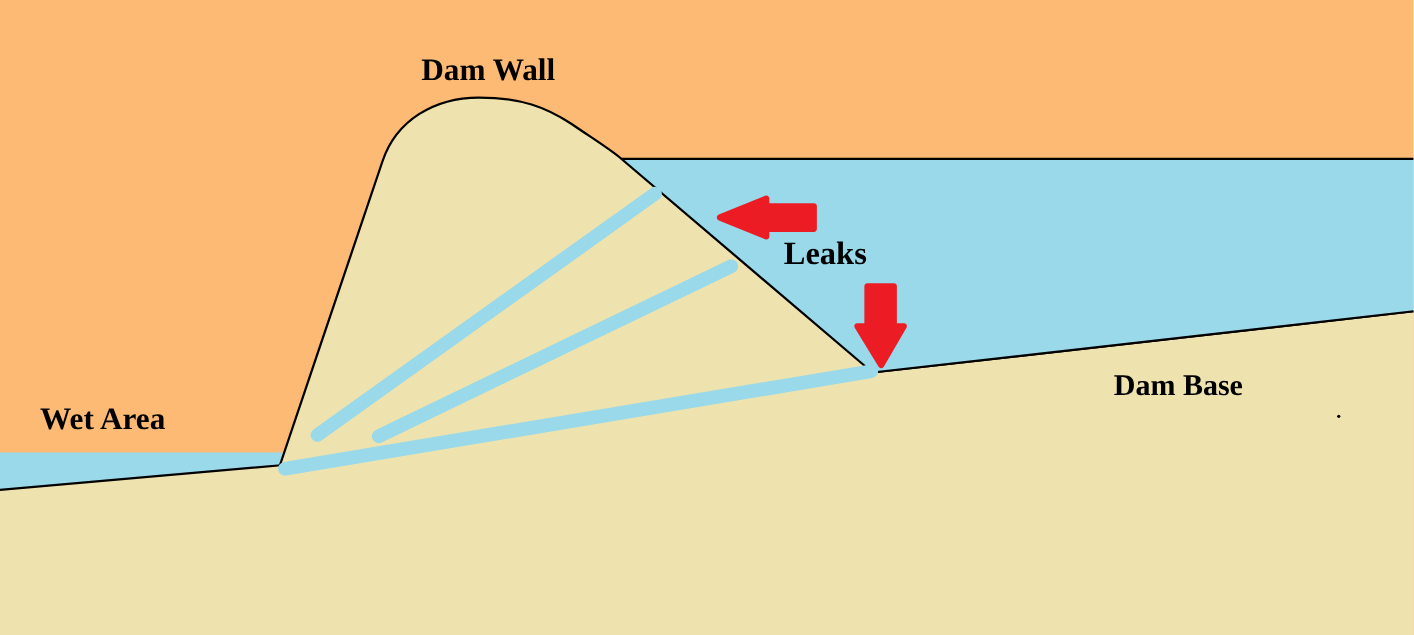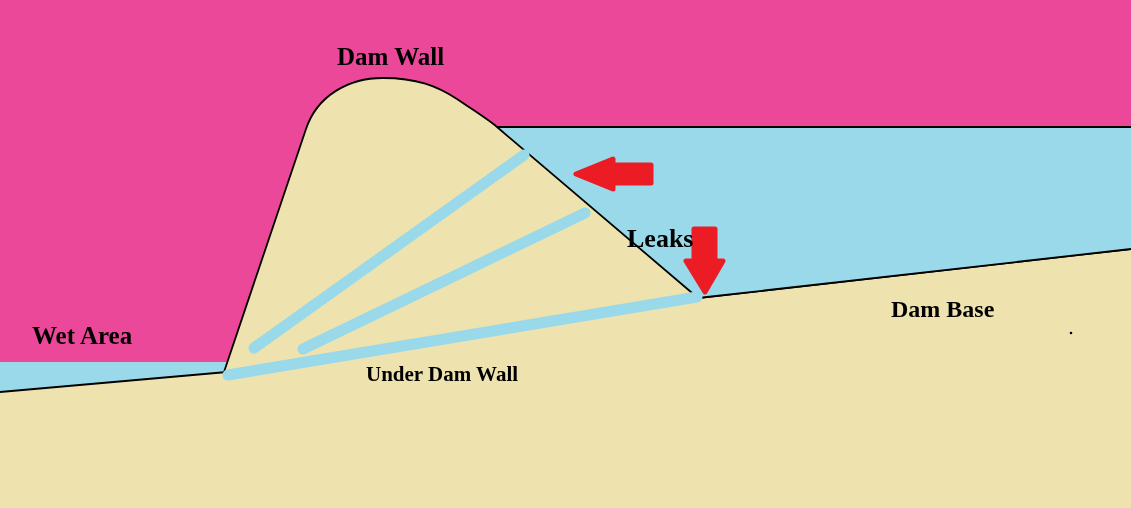--- a/index.html
+++ b/index.html
@@ -5,39 +5,39 @@
   html, body {
     margin: 0;
     padding: 0;
     background: #ffffff;
     font-family: "Liberation Serif", "DejaVu Serif", serif;
   }
   .stage {
     position: relative;
     width: 1131px;
     height: 508px;
-    background: #ec4899;
+    background: #fdba74;
     overflow: hidden;
   }
   .stage svg {
     position: absolute;
     left: 0;
     top: 0;
     display: block;
   }
   .lbl {
     position: absolute;
     font-weight: bold;
     color: #000000;
     line-height: 1;
     white-space: nowrap;
     letter-spacing: 0px;
   }
   .lbl-dam-wall   { left: 337px; top: 44px;  font-size: 25px; }
-  .lbl-leaks      { left: 627px; top: 190px; font-size: 26px; margin-top: 36px; }
+  .lbl-leaks      { left: 627px; top: 190px; font-size: 26px; }
   .lbl-dam-base   { left: 891px; top: 297px; font-size: 24px; }
   .lbl-wet-area   { left: 32px;  top: 323px; font-size: 25px; }
   .lbl-under-dam  { left: 366px; top: 364px; font-size: 21px; }
 </style>
 </head>
 <body>
 
 <div class="stage">
 
   <svg width="1131" height="508" viewBox="0 0 1131 508">
@@ -79,14 +79,13 @@
   </svg>
 
   <div class="lbl lbl-dam-wall">Dam Wall</div>
 
   <div class="lbl lbl-leaks">Leaks</div>
 
   <div class="lbl lbl-wet-area">Wet Area</div>
 
   <div class="lbl lbl-dam-base">Dam Base</div>
 
-  <div class="lbl lbl-under-dam">Under Dam Wall</div>
 </div>
 
 </body></html>

